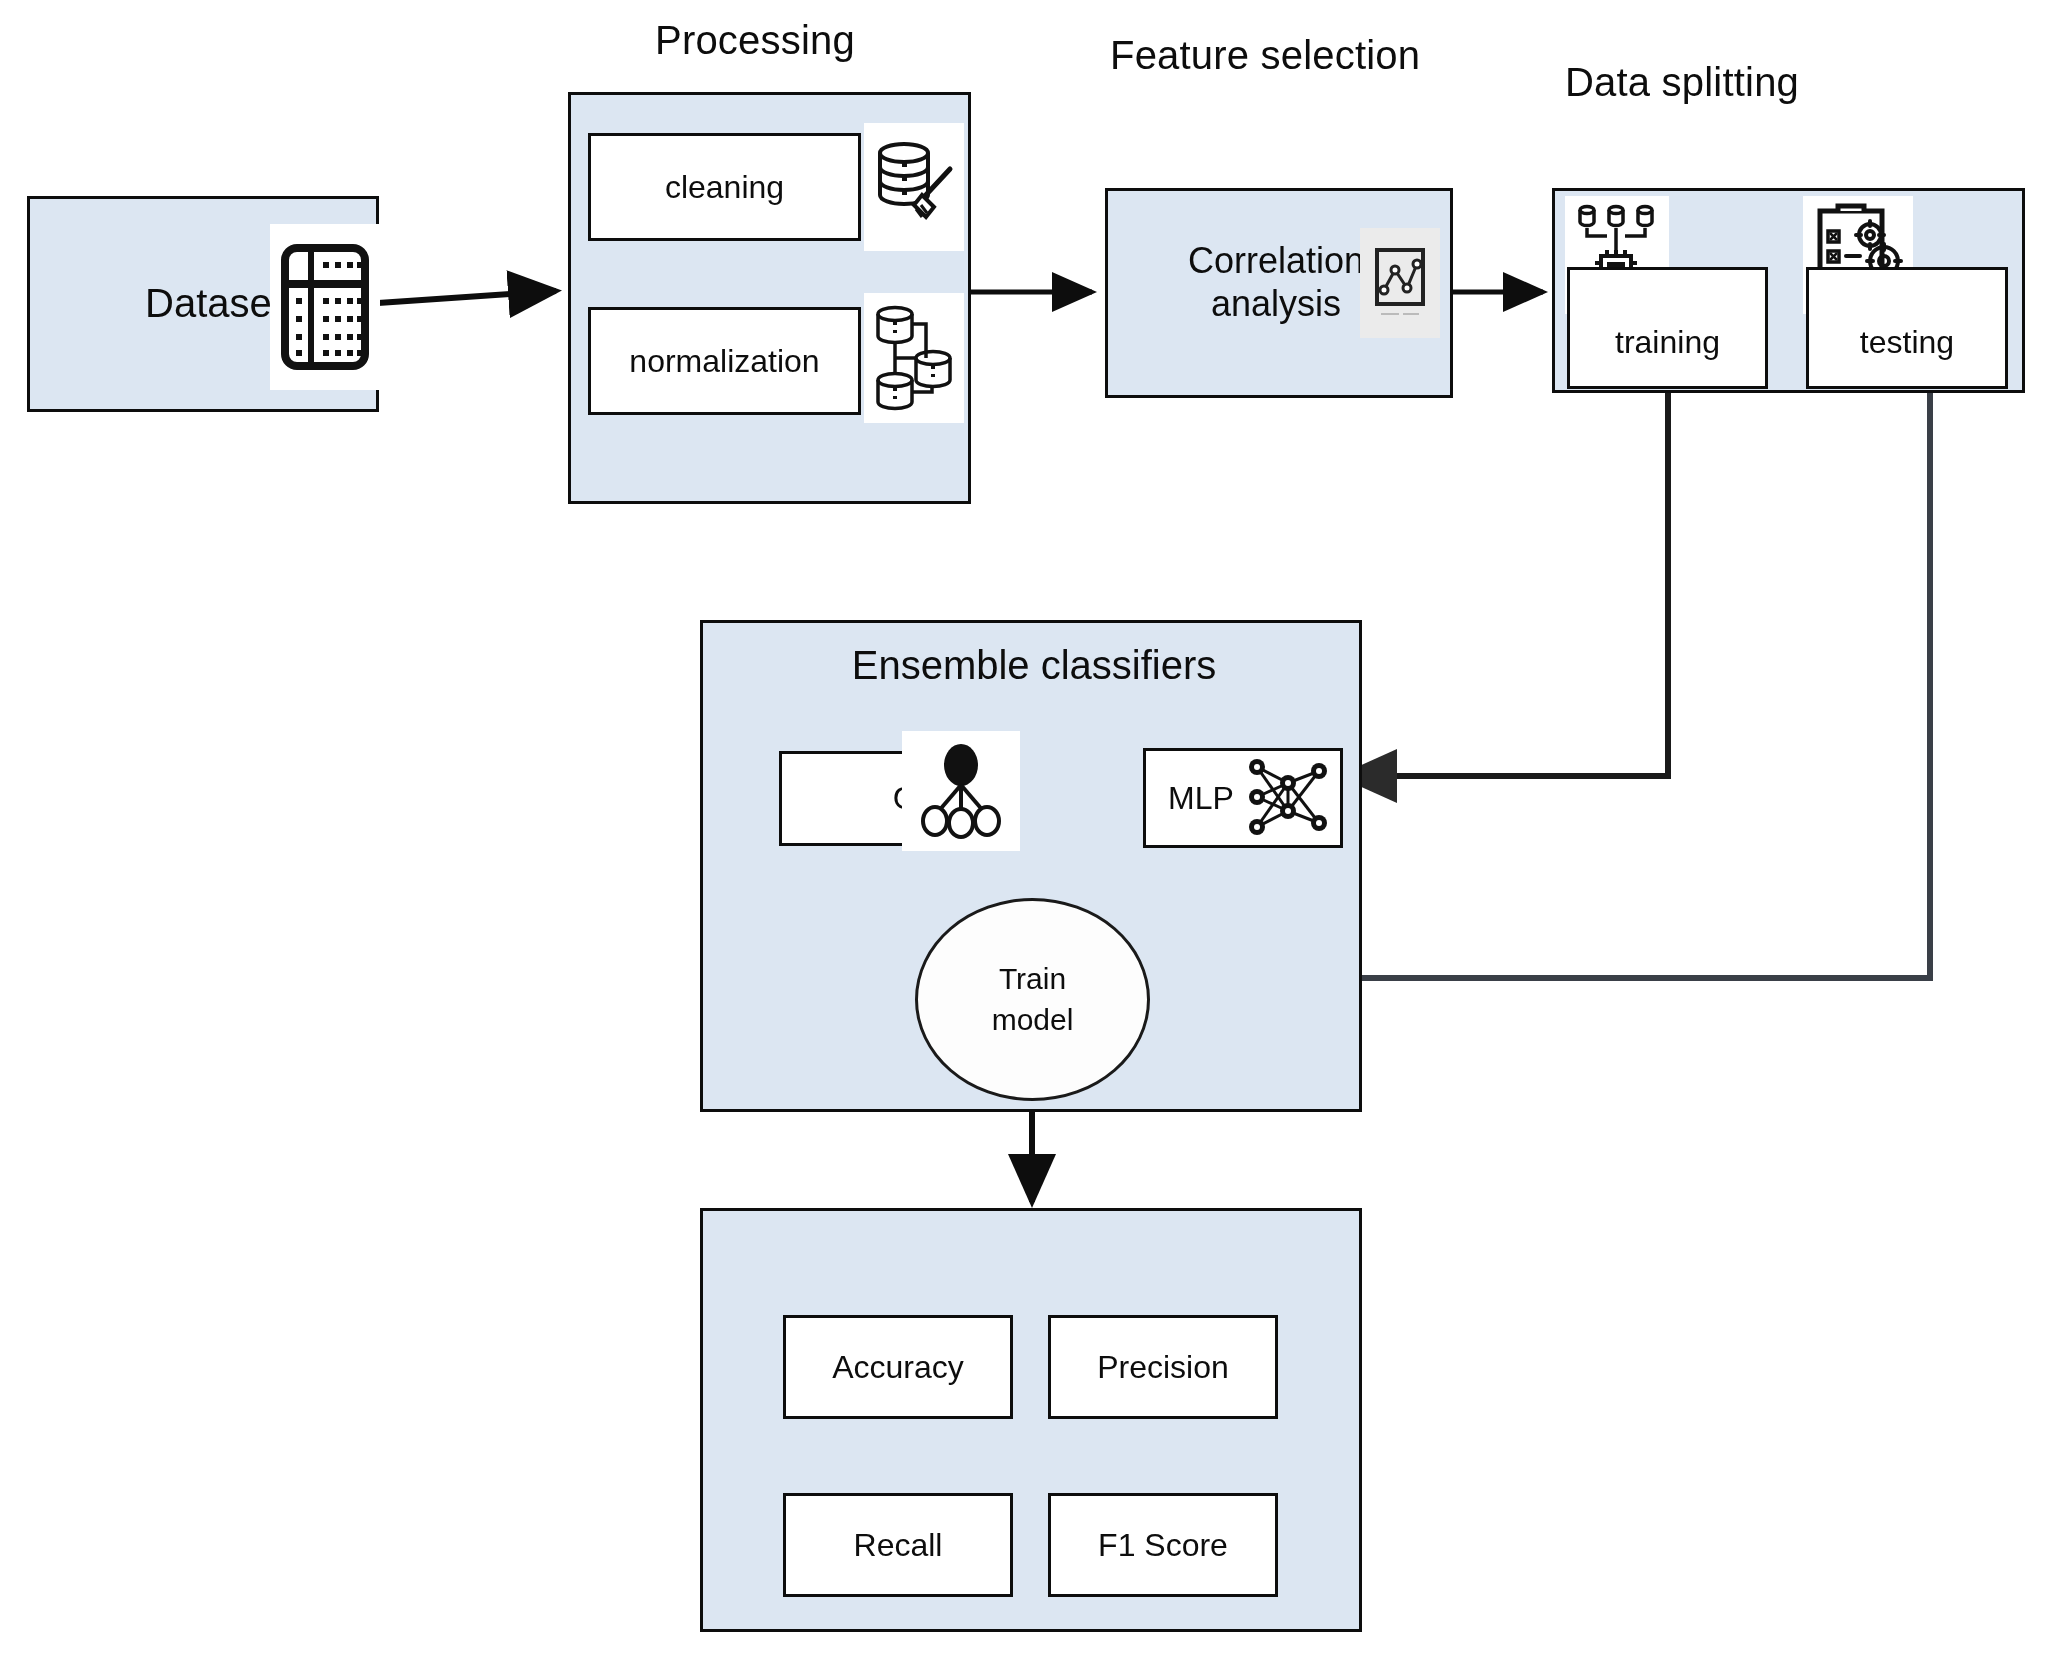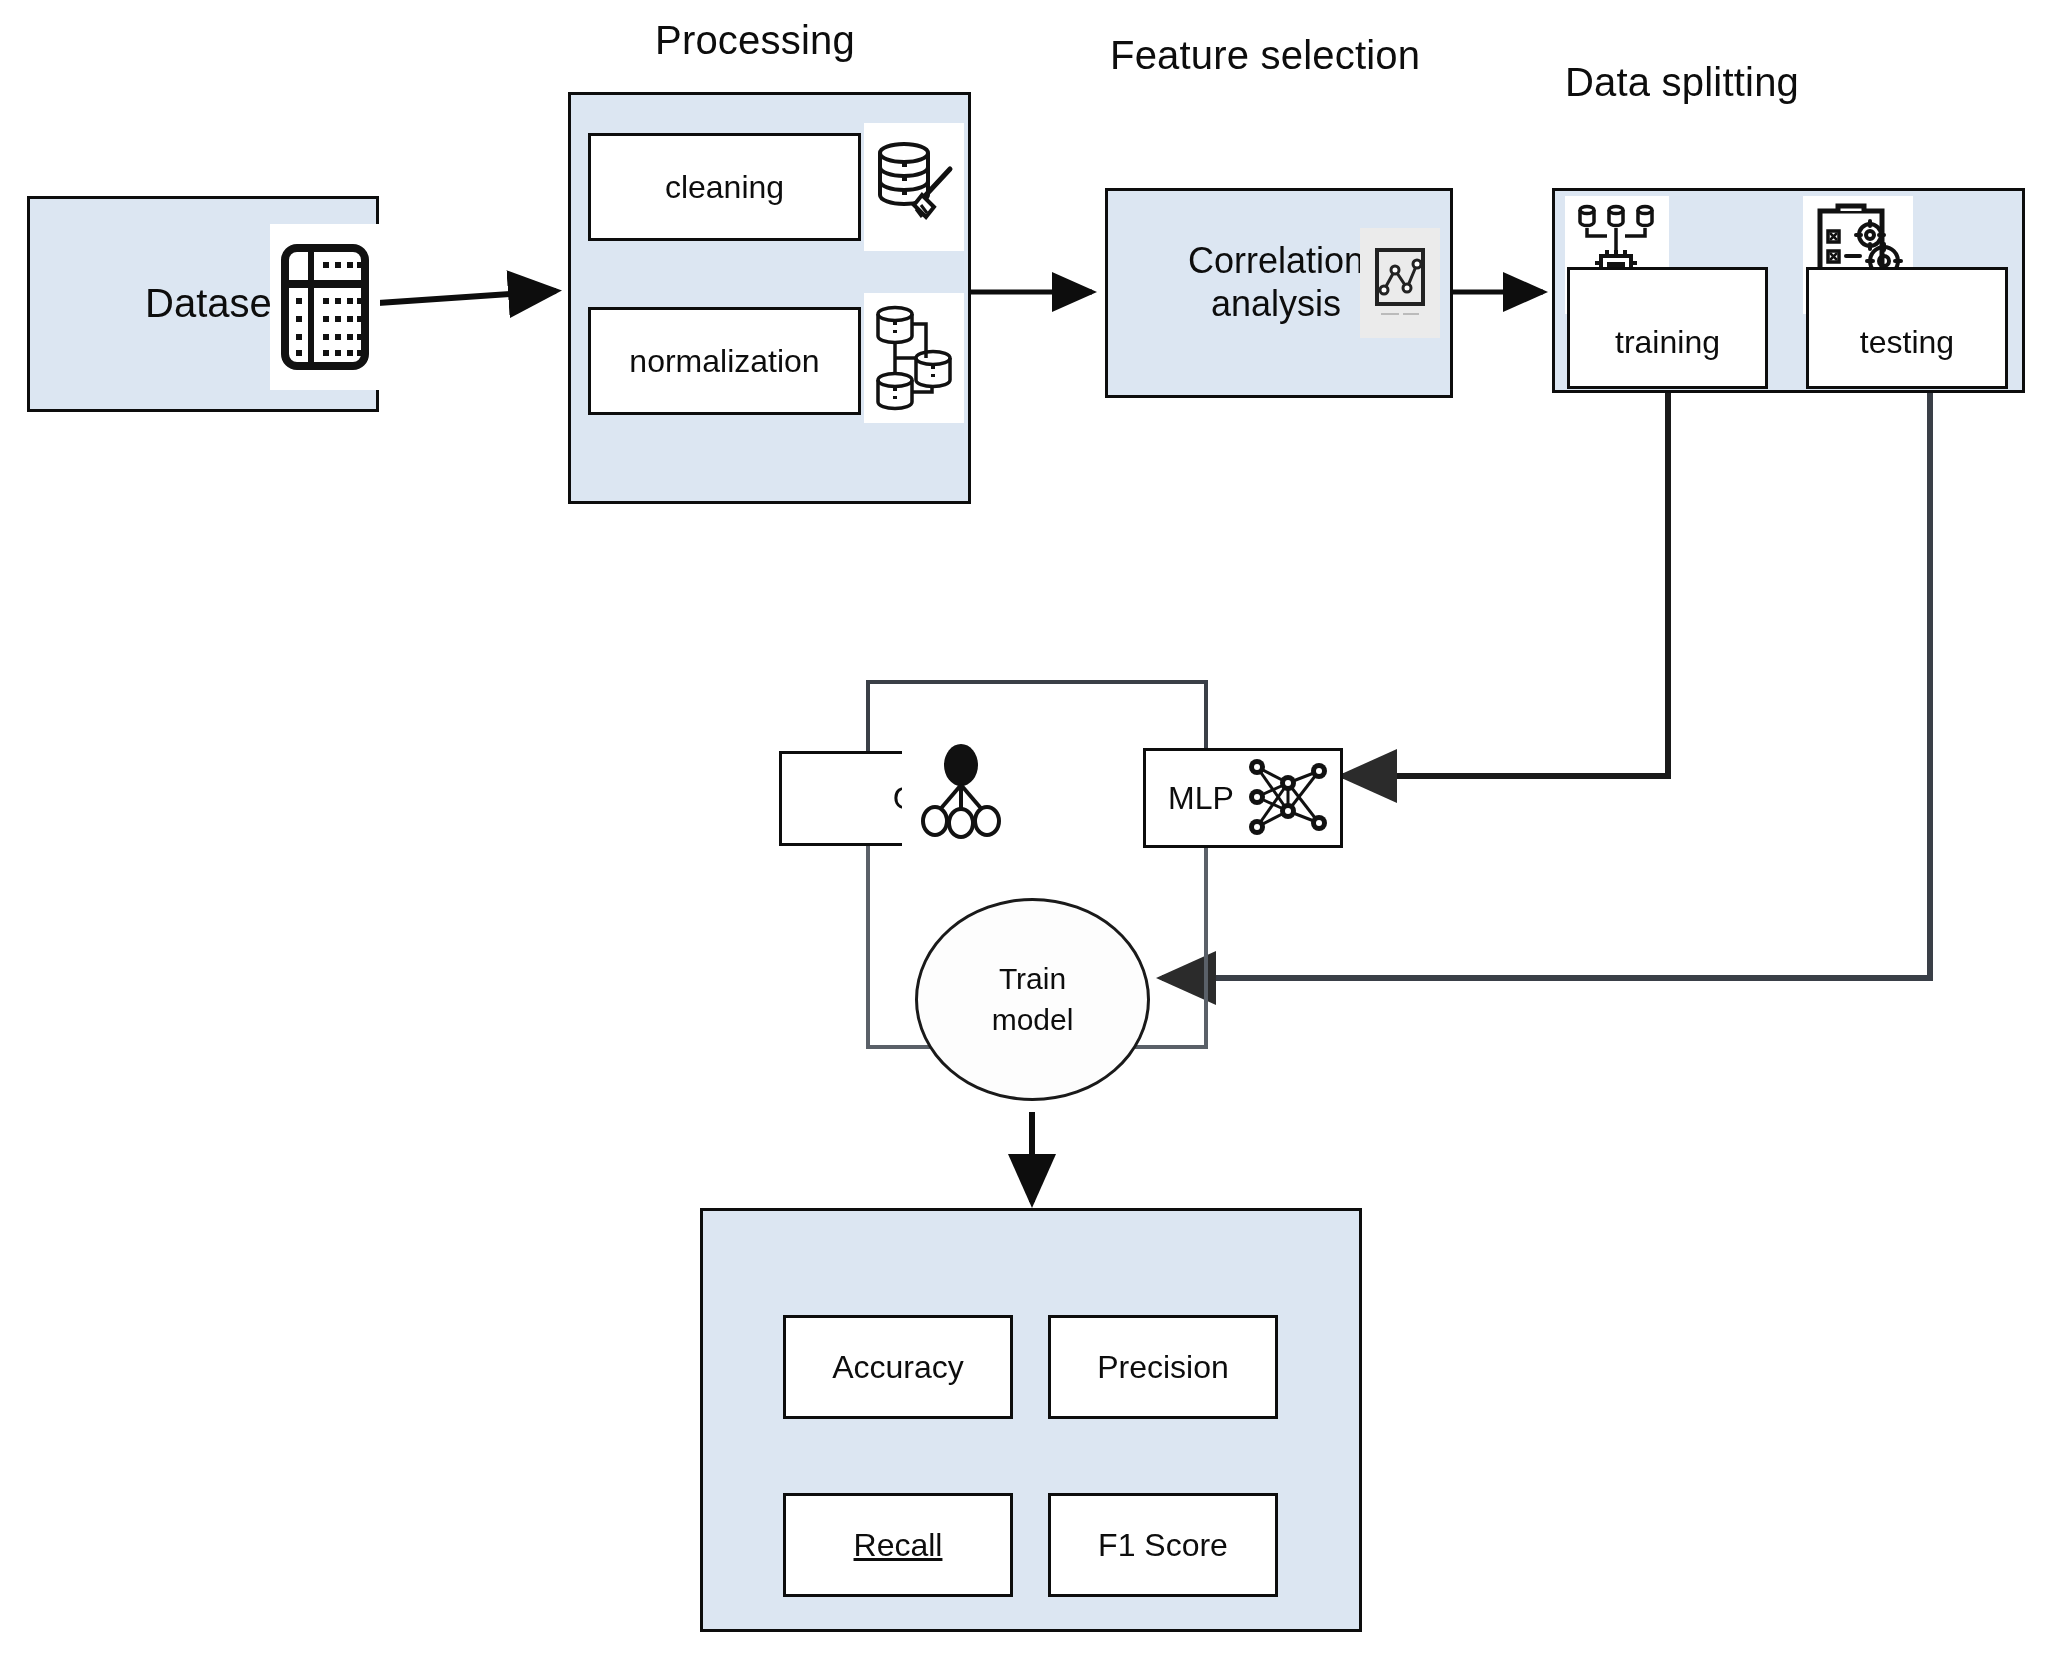--- a/index.html
+++ b/index.html
@@ -320,20 +320,23 @@
     </div>
 
     <div class="inner-box" style="left:12px; top:76px; width:201px; height:122px;">
       <span style="margin-top:28px;">training</span>
     </div>
     <div class="inner-box" style="left:251px; top:76px; width:202px; height:122px;">
       <span style="margin-top:28px;">testing</span>
     </div>
   </div>
 
+  <div class="box" style="left:700px; top:620px; width:662px; height:492px;">
+    <div class="plain-label" style="left:0px; top:20px; width:662px;">Ensemble classifiers</div>
+  </div>
 
   <div class="inner-box" style="left:779px; top:751px; width:186px; height:95px; justify-content:flex-end; padding-left:32px;">
     <span>GNB</span>
   </div>
   <div class="icon-tile" style="left:902px; top:731px; width:118px; height:120px;">
     <svg width="84" height="96" viewBox="0 0 84 96">
       <ellipse cx="42" cy="22" rx="17" ry="21" fill="#111"></ellipse>
       <g stroke="#111" stroke-width="4">
         <line x1="42" y1="42" x2="18" y2="70"></line>
         <line x1="42" y1="42" x2="42" y2="70"></line>
@@ -392,21 +395,21 @@
   </div>
 
   <div class="box" style="left:700px; top:1208px; width:662px; height:424px;">
 
     <div class="inner-box" style="left:80px; top:104px; width:230px; height:104px;">
       <span>Accuracy</span>
     </div>
     <div class="inner-box" style="left:345px; top:104px; width:230px; height:104px;">
       <span>Precision</span>
     </div>
-    <div class="inner-box" style="left:80px; top:282px; width:230px; height:104px;text-decoration:underline;">
+    <div class="inner-box" style="left:80px; top:282px; width:230px; height:104px;">
       <span>Recall</span>
     </div>
     <div class="inner-box" style="left:345px; top:282px; width:230px; height:104px;">
       <span>F1 Score</span>
     </div>
   </div>
 
 </div>
 
 </body></html>

